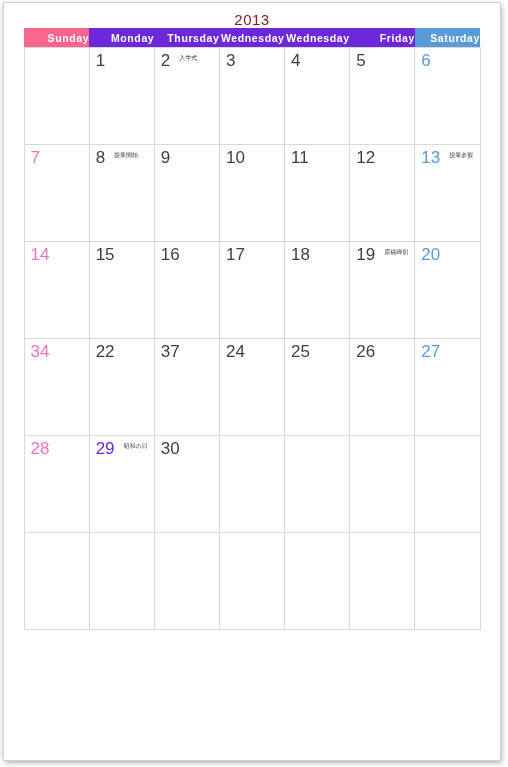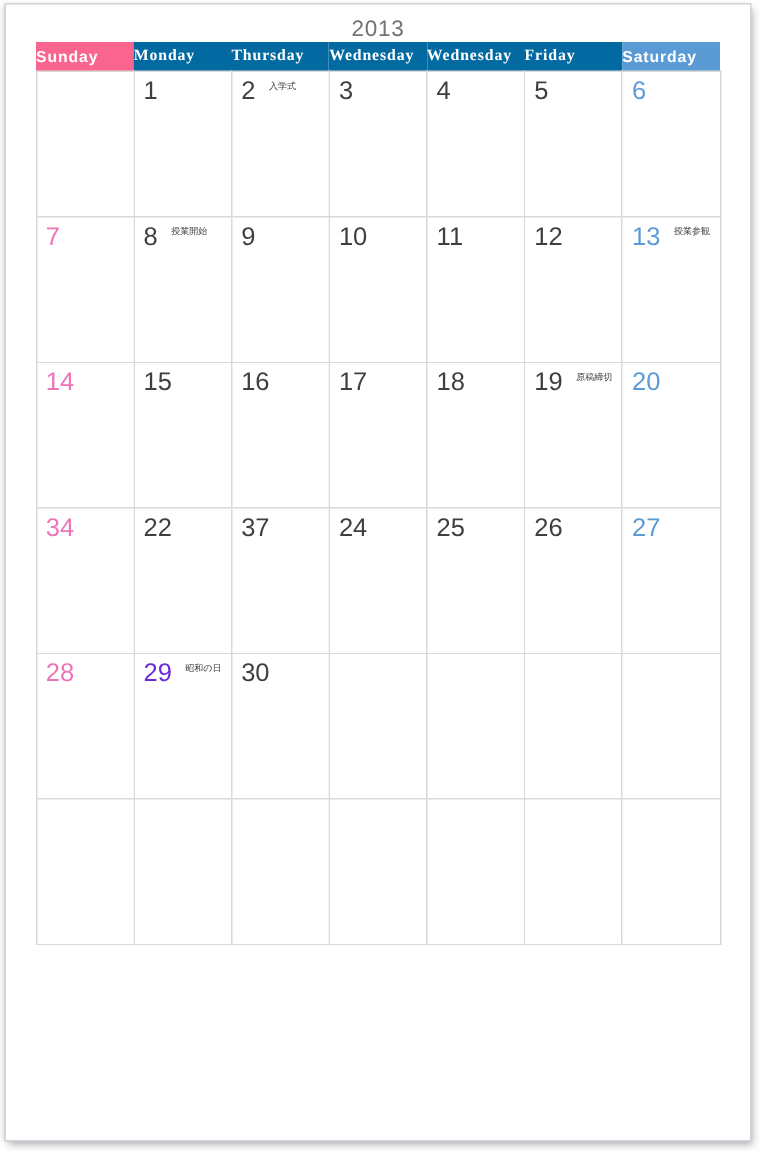--- a/index.html
+++ b/index.html
@@ -29,21 +29,21 @@
     box-sizing: border-box;
   }
 
   
   .titleblock {
     text-align: center;
     padding-top: 8px;
   }
   .year {
     font-size: 15px;
-    color: #737373;
+    color: #7f1d1d;
     letter-spacing: 0.5px;
     line-height: 17px;
     height: 17px;
   }
   .monthname {
     font-size: 36px;
     font-weight: bold;
     color: #E8812A;
     line-height: 42px;
     height: 44px;
@@ -56,27 +56,27 @@
     border-collapse: collapse;
     width: 457px;
     table-layout: fixed;
   }
   .cal th {
     height: 19px;
     font-size: 10.5px;
     font-weight: bold;
     color: #ffffff;
     letter-spacing: 0.6px;
-    text-align: left;
+    text-align: right;
     padding: 0;
     border: none;
     vertical-align: middle;
   }
   th.h-sun      { background: #F9658F; }
-  th.h-weekday  { background: #0369a1; font-family: Liberation Serif, serif; }
+  th.h-weekday  { background: #6d28d9; }
   th.h-sat      { background: #5B9BD5; margin-left: 34px; }
 
   .cal td {
     border: 1px solid #D9D9D9;
     height: 96px;
     vertical-align: top;
     padding: 0;
     background: #ffffff;
     position: relative;
     overflow: hidden;

